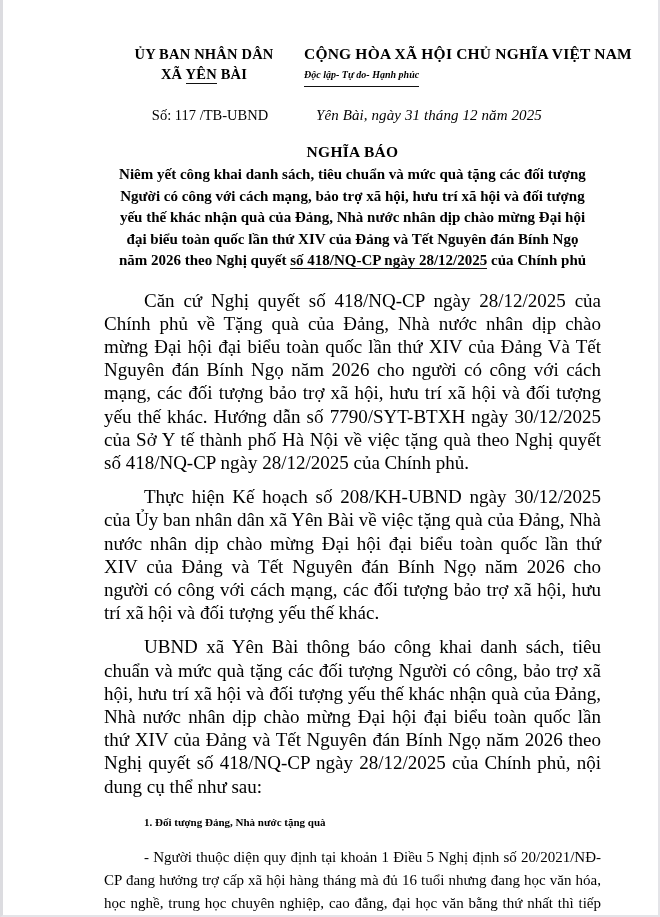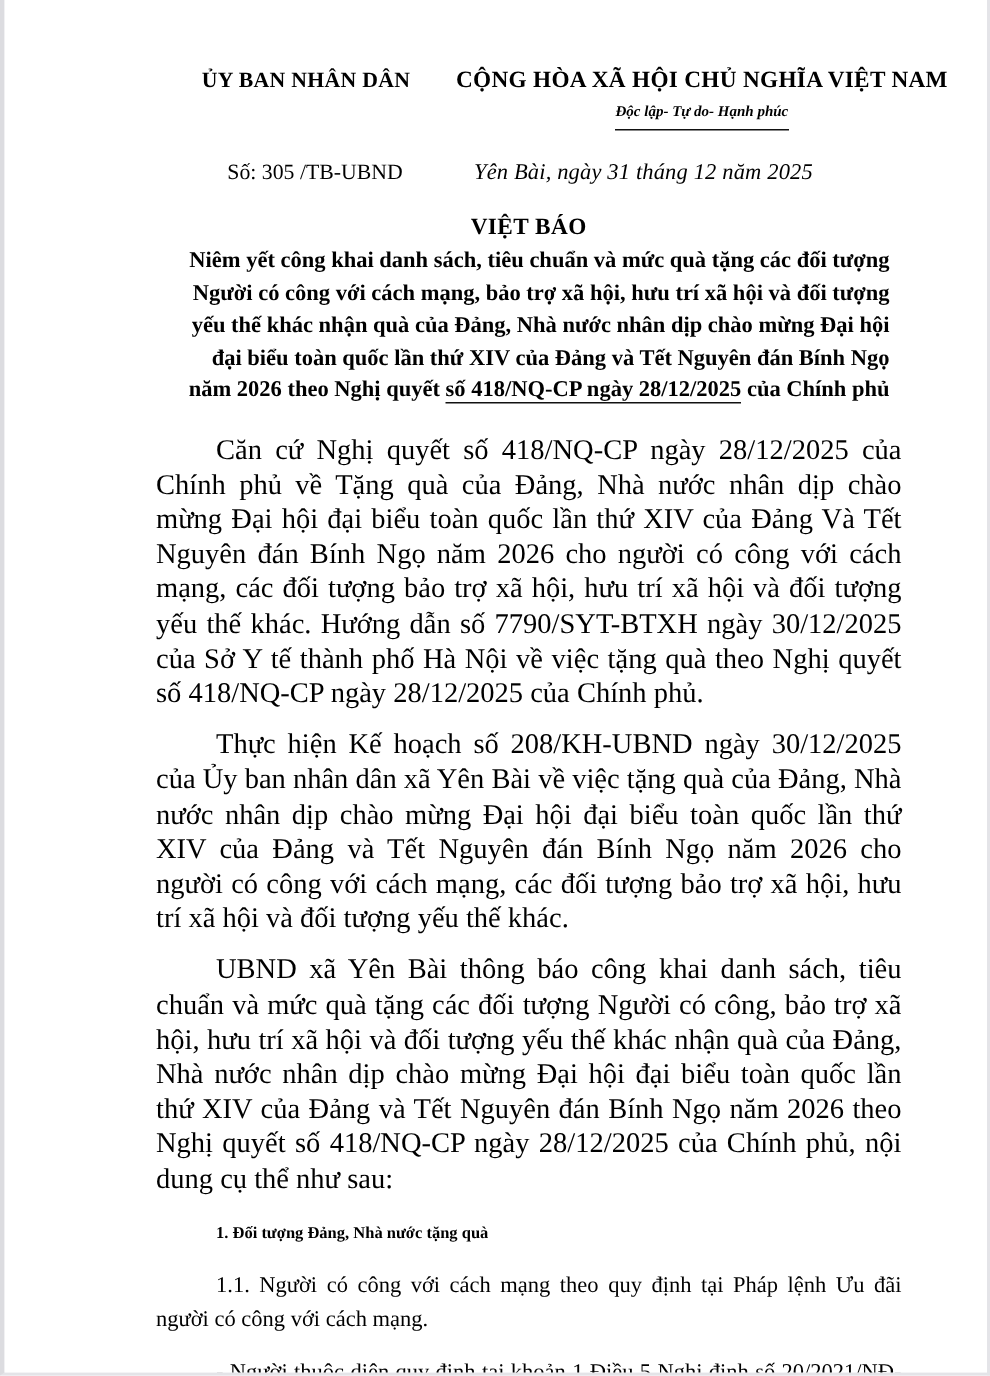--- a/index.html
+++ b/index.html
@@ -37,21 +37,21 @@
     align-items: flex-start;
     width: 100%;
   }
   .hdr-left {
     width: 200px;
     text-align: center;
     flex: 0 0 auto;
   }
   .hdr-right {
     flex: 1 1 auto;
-    text-align: center;
+    text-align: left;
   }
   .hdr-line {
     font-weight: bold;
     font-size: 14.5px;
     line-height: 20px;
     letter-spacing: .2px;
     white-space: nowrap;
   }
   .hdr-right .hdr-line {
     font-size: 15.5px;
@@ -93,21 +93,21 @@
 
   
   .title-main {
     text-align: center;
     font-weight: bold;
     font-size: 15.5px;
     margin-top: 19px;
     letter-spacing: .3px;
   }
   .title-sub {
-    text-align: right;
+    text-align: center;
     font-weight: bold;
     font-size: 15px;
     line-height: 21.5px;
     margin-top: 3px;
     padding: 0 8px;
   }
   .title-sub .u {
     border-bottom: 1.2px solid #111;
     padding-bottom: 0px;
   }
@@ -155,46 +155,46 @@
 </style>
 </head>
 <body>
 
 <div id="page">
   <div class="sheet">
 
     <div class="doc-header">
       <div class="hdr-left">
         <div class="hdr-line">ỦY BAN NHÂN DÂN</div>
+        <div class="hdr-line"><span>XÃ </span><span class="underline-part">YÊN</span><span> BÀI</span></div>
       </div>
       <div class="hdr-right">
         <div class="hdr-line">CỘNG HÒA XÃ HỘI CHỦ NGHĨA VIỆT NAM</div>
         <div class="hdr-sub">Độc lập- Tự do- Hạnh phúc</div>
       </div>
     </div>
 
     <div class="meta-row">
-      <div class="doc-number">Số: 305  /TB-UBND</div>
+      <div class="doc-number">Số: 117  /TB-UBND</div>
       <div class="doc-date">Yên Bài, ngày 31 tháng 12 năm 2025</div>
     </div>
 
-    <div class="title-main">VIỆT BÁO</div>
+    <div class="title-main">NGHĨA BÁO</div>
     <div class="title-sub">
       <span>Niêm yết công khai danh sách, tiêu chuẩn và mức quà tặng các đối tượng</span>
       <span>Người có công với cách mạng, bảo trợ xã hội, hưu trí xã hội và đối tượng</span>
       <span>yếu thế khác nhận quà của Đảng, Nhà nước nhân dịp chào mừng Đại hội</span>
       <span>đại biểu toàn quốc lần thứ XIV của Đảng và Tết Nguyên đán Bính Ngọ năm</span>
       <span>2026 theo Nghị quyết </span><span class="u">số 418/NQ-CP ngày 28/12/2025</span><span> của Chính phủ</span>
     </div>
 
     <div class="body-block">
       <p class="para">Căn cứ Nghị quyết số 418/NQ-CP ngày 28/12/2025 của Chính phủ về Tặng quà của Đảng, Nhà nước nhân dịp chào mừng Đại hội đại biểu toàn quốc lần thứ XIV của Đảng Và Tết Nguyên đán Bính Ngọ năm 2026 cho người có công với cách mạng, các đối tượng bảo trợ xã hội, hưu trí xã hội và đối tượng yếu thế khác. Hướng dẫn số 7790/SYT-BTXH ngày 30/12/2025 của Sở Y tế thành phố Hà Nội về việc tặng quà theo Nghị quyết số 418/NQ-CP ngày 28/12/2025 của Chính phủ.</p>
       <p class="para">Thực hiện Kế hoạch số 208/KH-UBND ngày 30/12/2025 của Ủy ban nhân dân xã Yên Bài về việc tặng quà của Đảng, Nhà nước nhân dịp chào mừng Đại hội đại biểu toàn quốc lần thứ XIV của Đảng và Tết Nguyên đán Bính Ngọ năm 2026 cho người có công với cách mạng, các đối tượng bảo trợ xã hội, hưu trí xã hội và đối tượng yếu thế khác.</p>
       <p class="para">UBND xã Yên Bài thông báo công khai danh sách, tiêu chuẩn và mức quà tặng các đối tượng Người có công, bảo trợ xã hội, hưu trí xã hội và đối tượng yếu thế khác nhận quà của Đảng, Nhà nước nhân dịp chào mừng Đại hội đại biểu toàn quốc lần thứ XIV của Đảng và Tết Nguyên đán Bính Ngọ năm 2026 theo Nghị quyết số 418/NQ-CP ngày 28/12/2025 của Chính phủ, nội dung cụ thể như sau:</p>
 
       <p class="heading">1. Đối tượng Đảng, Nhà nước tặng quà</p>
-      <p class="item">1.1. Người có công với cách mạng theo quy định tại Pháp lệnh Ưu đãi người có công với cách mạng.</p>
 
       <p class="dash clip-last">- Người thuộc diện quy định tại khoản 1 Điều 5 Nghị định số 20/2021/NĐ-CP đang hưởng trợ cấp xã hội hàng tháng mà đủ 16 tuổi nhưng đang học văn hóa, học nghề, trung học chuyên nghiệp, cao đẳng, đại học văn bằng thứ nhất thì tiếp tục được</p>
     </div>
 
   </div>
 </div>
 
 </body></html>

